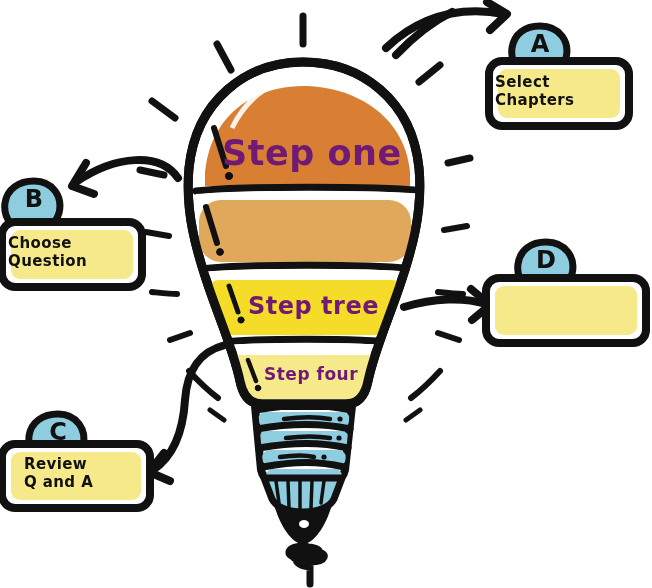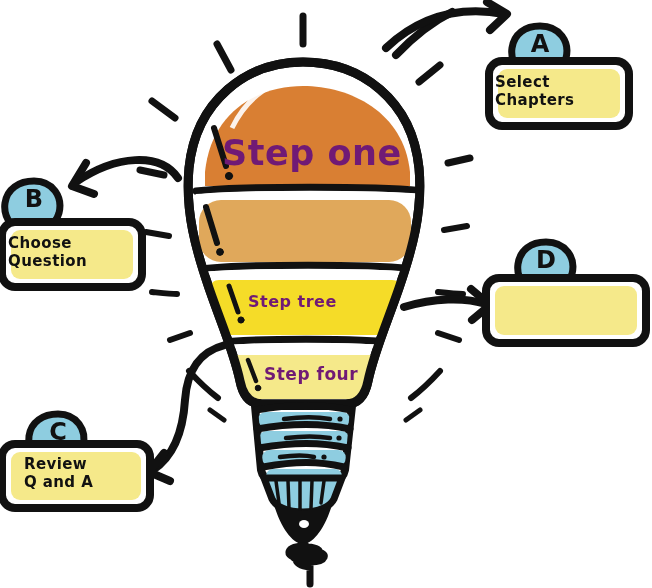--- a/index.html
+++ b/index.html
@@ -10,21 +10,21 @@
   #stage{position:absolute;left:0;top:0;width:652px;height:588px;}
   svg#art{position:absolute;left:0;top:0;width:652px;height:588px;}
 
   
   .step-label{
     position:absolute;color:#701a75;font-family:"DejaVu Sans", sans-serif;
     font-weight:700;white-space:nowrap;letter-spacing:.5px;
   }
   #step1-label{left:222px;top:133px;font-size:35px;}
   #step2-label{left:228px;top:213px;font-size:31px;}
-  #step3-label{left:248px;top:292px;font-size:16px;}
+  #step3-label{left:248px;top:292px;font-size:24px;}
   #step4-label{left:264px;top:364px;font-size:17px;text-align:center;}
 
   
   .card-text{
     position:absolute;color:#111111;
     font-family:"DejaVu Sans", sans-serif;font-weight:700;
     line-height:1.22;letter-spacing:.4px;white-space:pre-line;
   }
   #cardA-text{left:495px;top:73px;width:130px;font-size:15px;}
   #cardB-text{left:8px;top:234px;width:125px;font-size:15px;}

